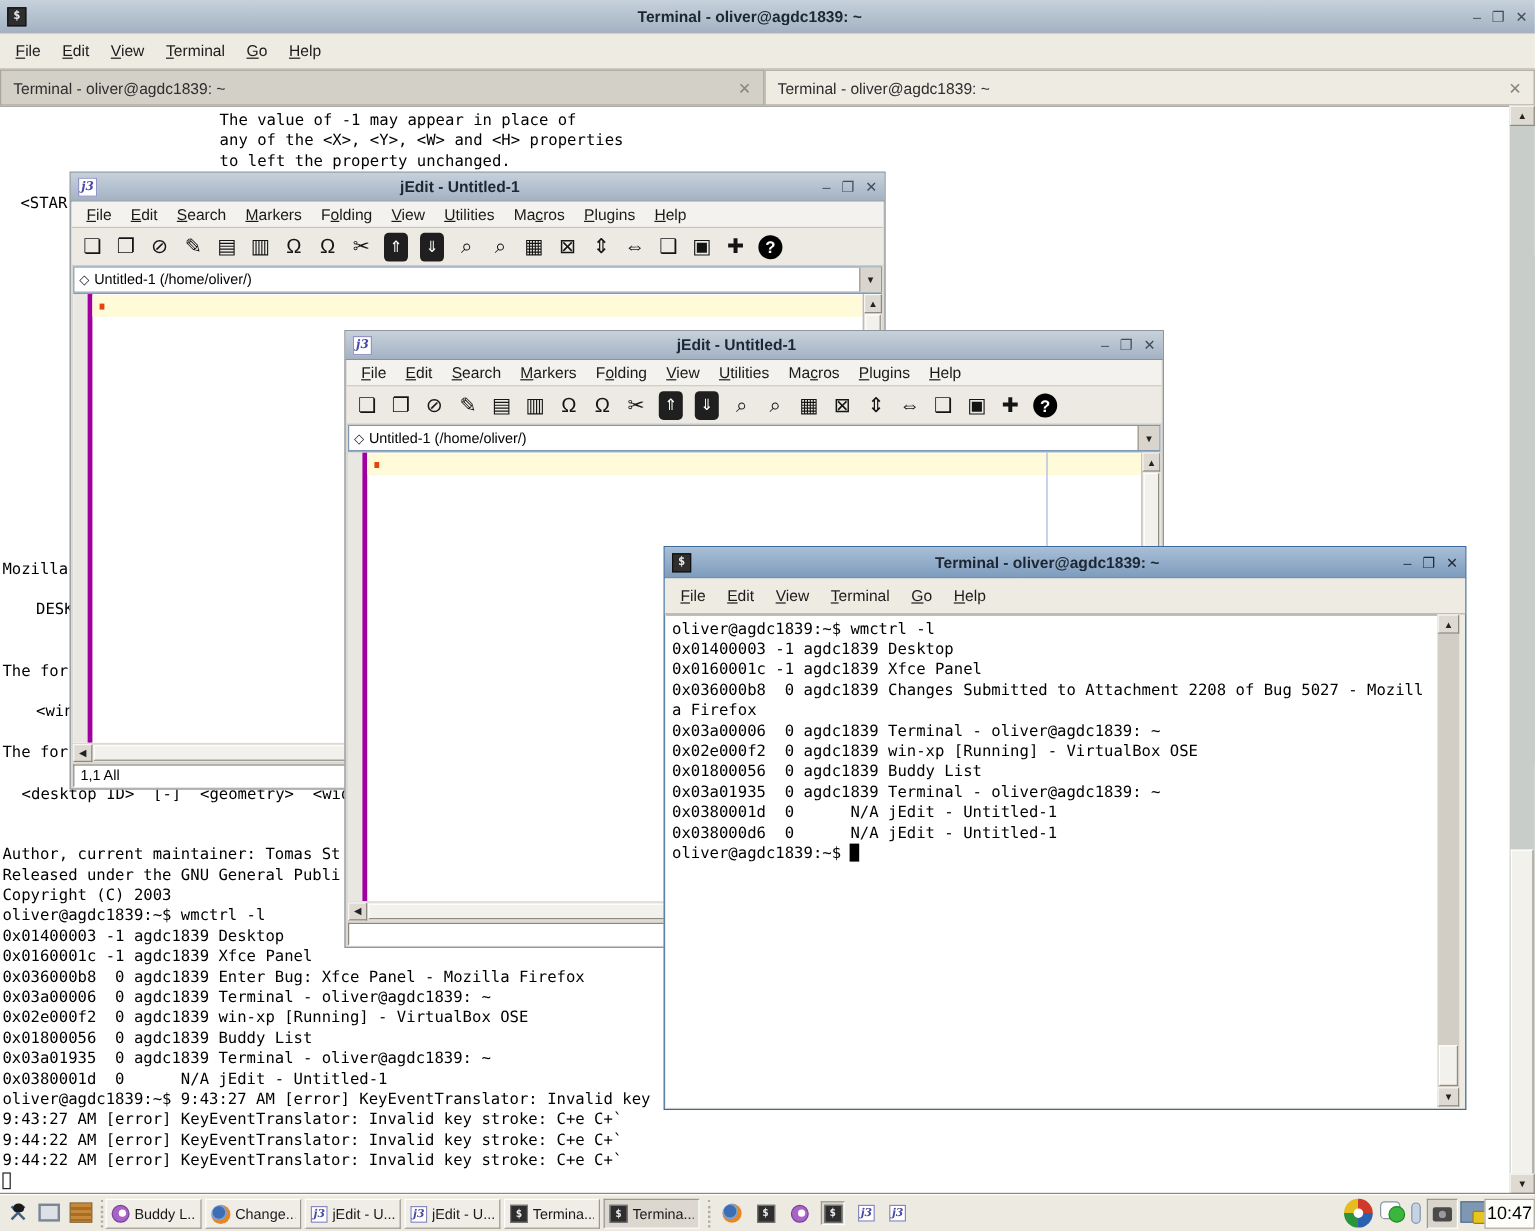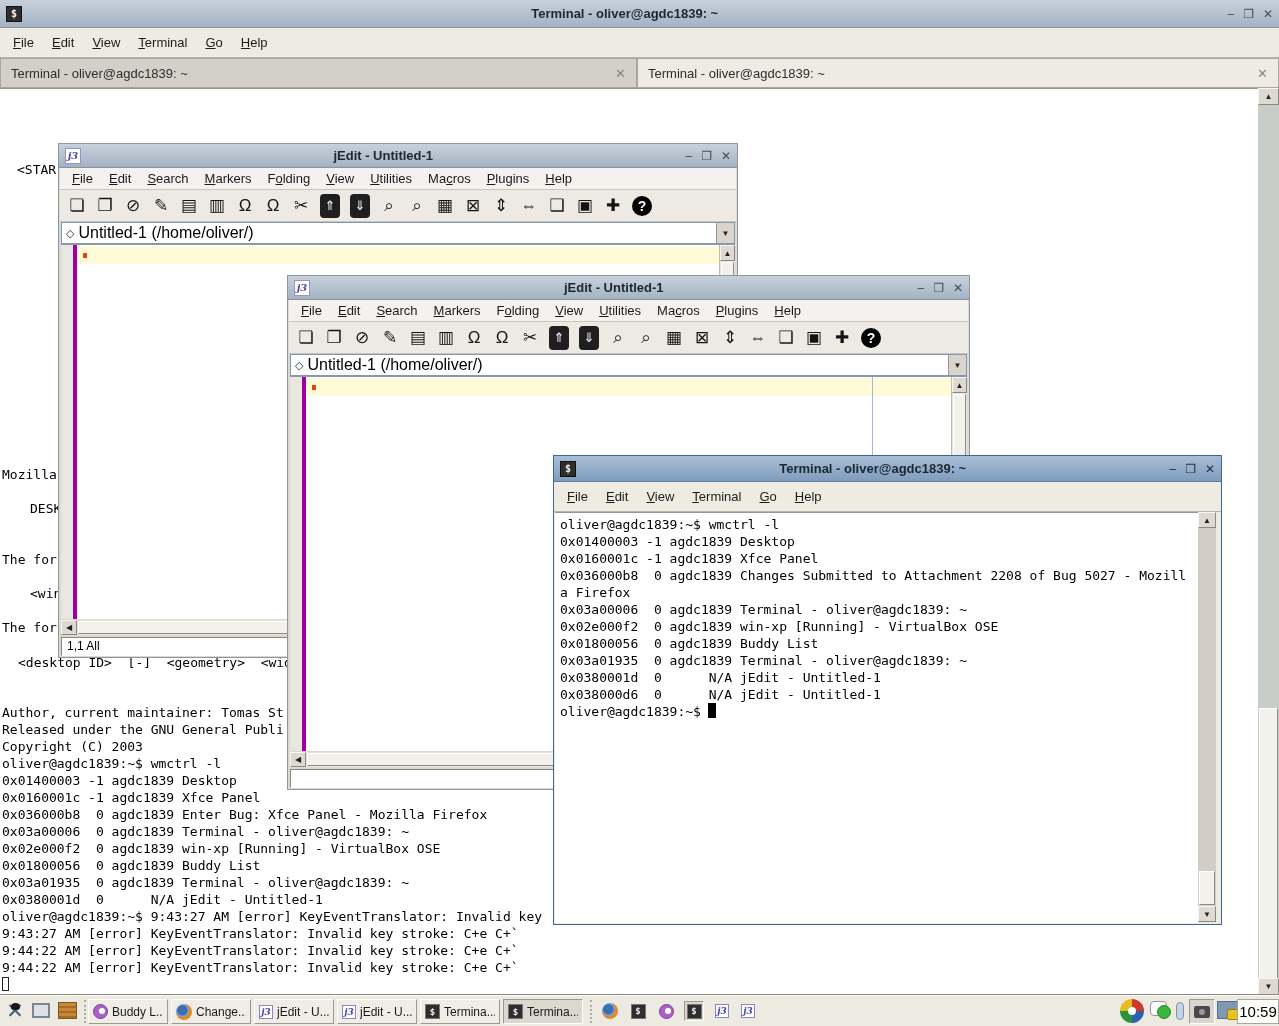--- a/index.html
+++ b/index.html
@@ -70,21 +70,21 @@
     border-bottom:1px solid #c9c5bd; display:flex; align-items:center; padding-left:4px; gap:2px; }
   .tbi { width:26px; height:26px; display:flex; align-items:center; justify-content:center;
     font-size:17px; color:#141414; }
   .tbi.dark { background:#1f1f1f; color:#fff; border-radius:4px; width:20px; height:24px;
     margin:0 4px; font-size:13px; }
   .tbi.help { background:#000; color:#fff; border-radius:50%; width:20px; height:20px;
     margin:0 4px; font-weight:bold; font-size:14px; }
   .bufferbar { position:absolute; left:2px; right:2px; top:78px; height:22px; background:#fff;
     border:1px solid #7f98b4; display:flex; align-items:center; }
   .bdiamond { font-size:11px; color:#223; padding:0 4px; }
-  .bufname { flex:1; font-size:16px; color:#000; white-space:nowrap; overflow:hidden; }
+  .bufname { flex:1; font-size:12px; color:#000; white-space:nowrap; overflow:hidden; }
   .bdrop { width:18px; align-self:stretch; background:#d9d5cd; border-left:1px solid #9b978d;
     display:flex; align-items:center; justify-content:center; font-size:8px; color:#222; }
   .jtext { position:absolute; left:2px; right:2px; top:100px; height:375px; background:#fff;
     border-top:1px solid #8d99a5; overflow:hidden; }
   .jgutter { position:absolute; left:0; top:0; bottom:0; width:12px; background:#e9e7e2; }
   .jpline { position:absolute; left:12px; top:0; bottom:0; width:4px; background:#a000a0; }
   .jcurline { position:absolute; left:16px; right:16px; top:1px; height:18px; background:#fffbd8; }
   .jcaret { position:absolute; left:6px; top:7px; width:4px; height:5px; background:#e8430e; }
   .jwrap { position:absolute; top:0; bottom:0; width:1px; background:#a8b4e2; }
   .jvsb { position:absolute; right:0; top:0; bottom:0; width:16px; background:#e6e3dc;
@@ -189,20 +189,23 @@
       <div class="tab tab-a">
         <span class="tlabel">Terminal - oliver@agdc1839: ~</span>
         <span class="tabx">✕</span>
       </div>
       <div class="tab tab-b">
         <span class="tlabel">Terminal - oliver@agdc1839: ~</span>
         <span class="tabx">✕</span>
       </div>
     </div>
     <div class="tbody"></div>
+    <pre class="tseg" style="left:183px;top:92px">The value of -1 may appear in place of
+any of the &lt;X&gt;, &lt;Y&gt;, &lt;W&gt; and &lt;H&gt; properties
+to left the property unchanged.</pre>
     <pre class="tseg" style="left:17px;top:161px">&lt;STAR</pre>
     <pre class="tseg" style="left:2px;top:466px">Mozilla</pre>
     <pre class="tseg" style="left:30px;top:500px">DESKT</pre>
     <pre class="tseg" style="left:2px;top:551px">The for</pre>
     <pre class="tseg" style="left:30px;top:585px">&lt;wind</pre>
     <pre class="tseg" style="left:2px;top:619px">The for</pre>
     <pre class="tseg" style="left:18px;top:654px">&lt;desktop ID&gt;  [-]  &lt;geometry&gt;  &lt;wid</pre>
     <pre class="tseg" style="left:2px;top:704px">Author, current maintainer: Tomas St
 Released under the GNU General Publi
 Copyright (C) 2003
@@ -456,16 +459,16 @@
         <span class="ic ic-jedit">j3</span>
       </span>
 
     <span class="swirl"></span>
     <span class="bubble"></span>
     <span class="pill"></span>
     <span class="camera">
         <span class="lens"></span>
       </span>
     <span class="lockscr"></span>
-    <span class="clock">10:59</span>
+    <span class="clock">10:47</span>
   </div>
 
 </div>
 
 </body></html>

